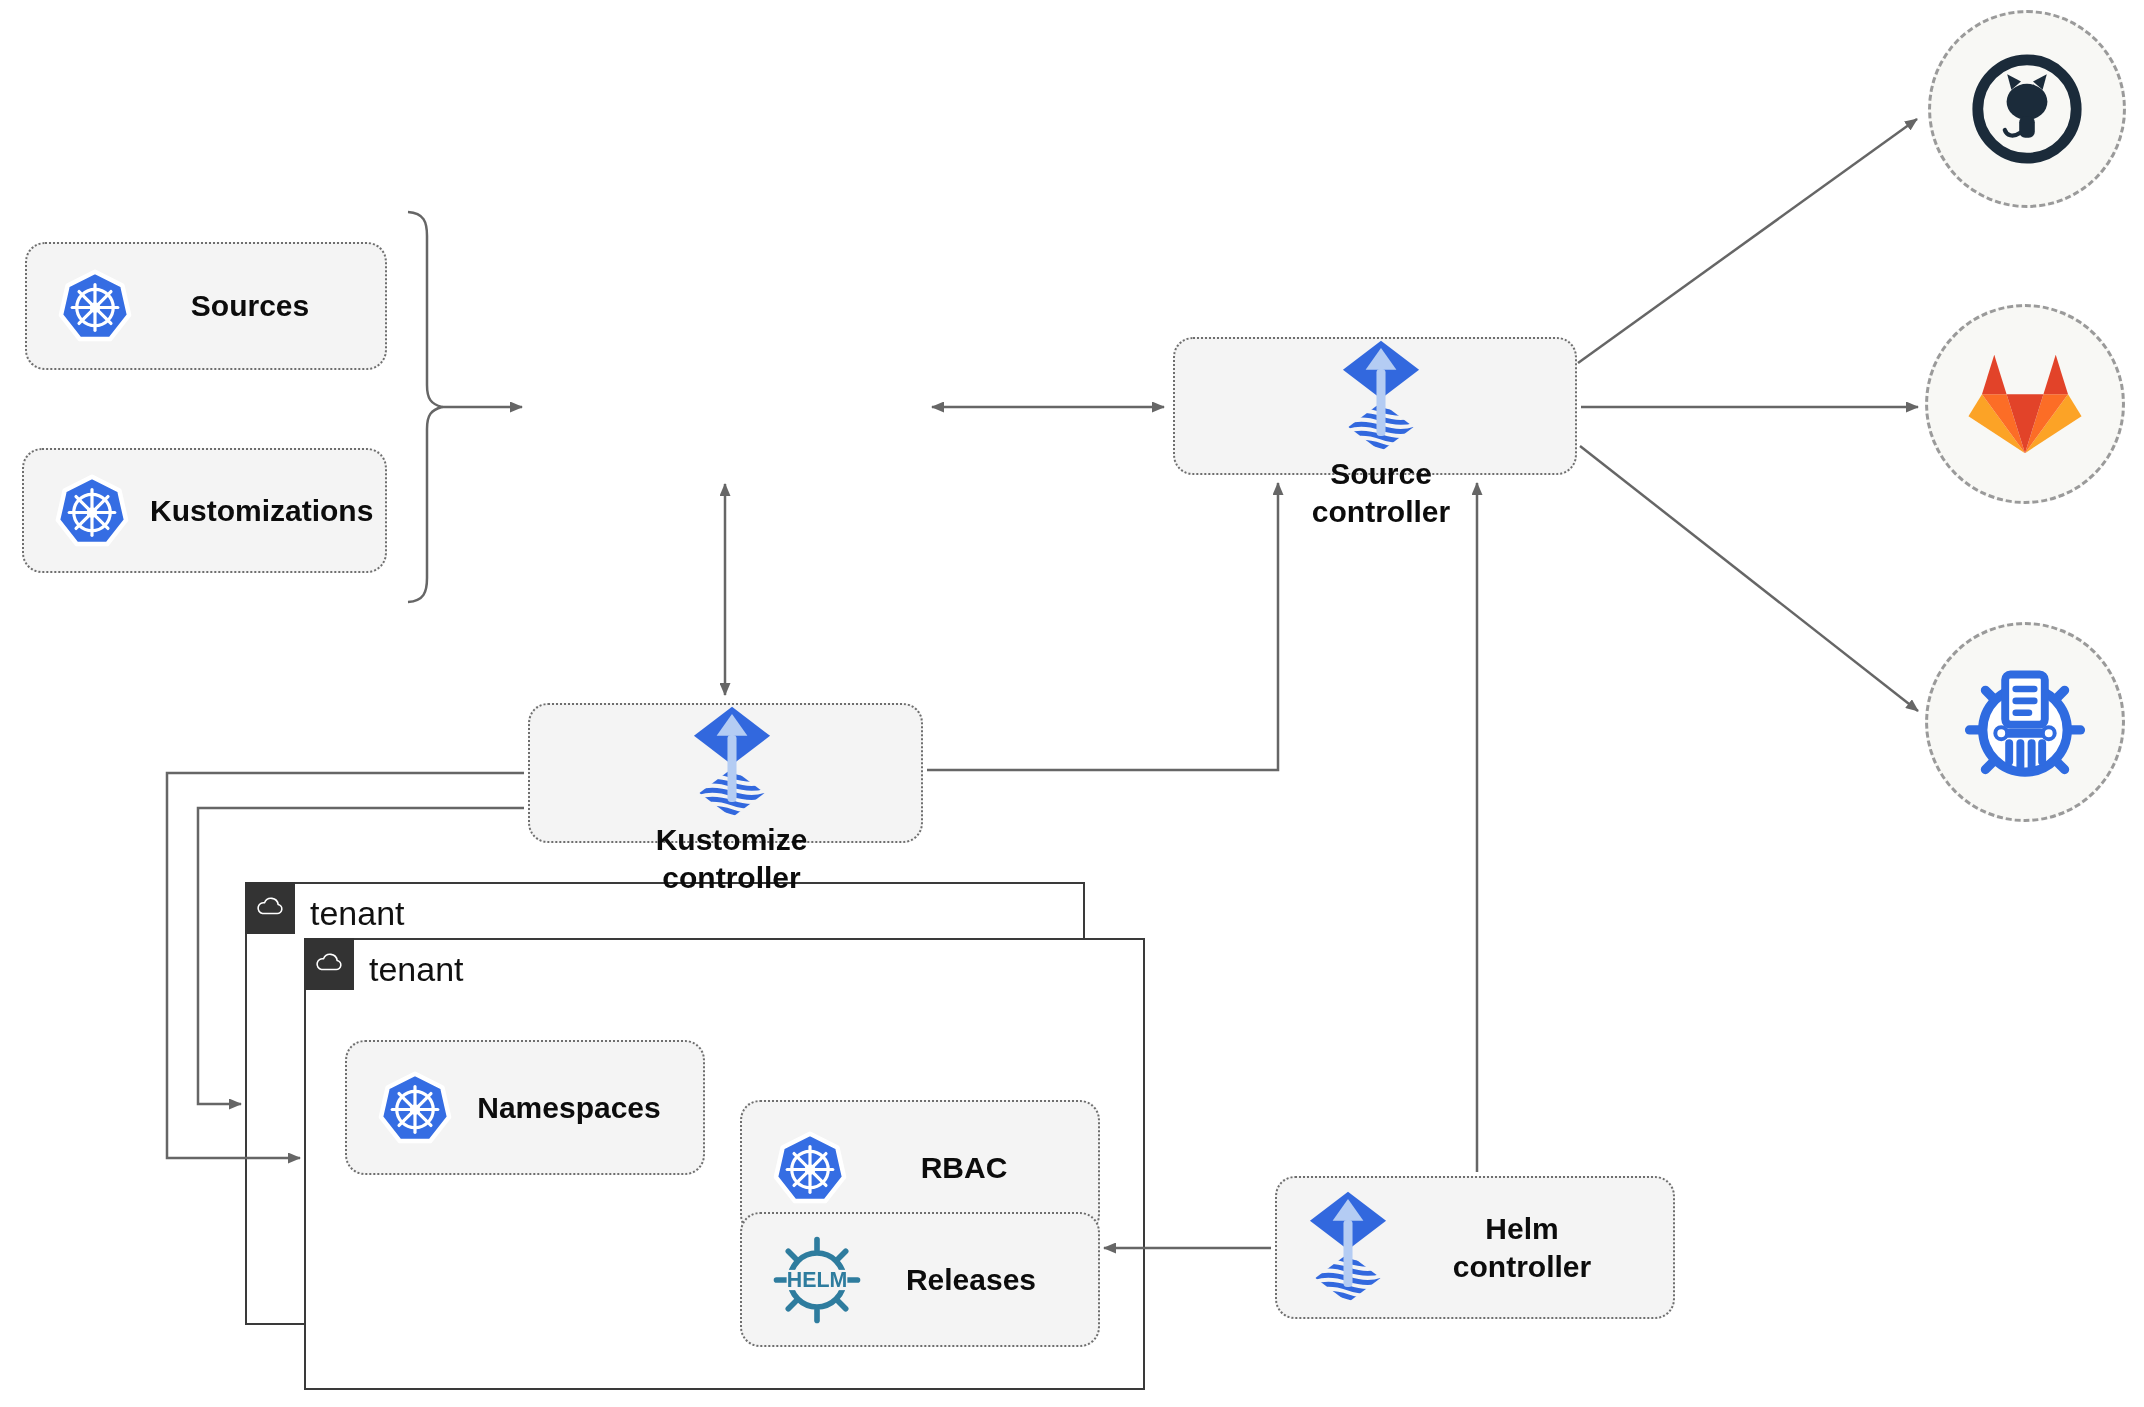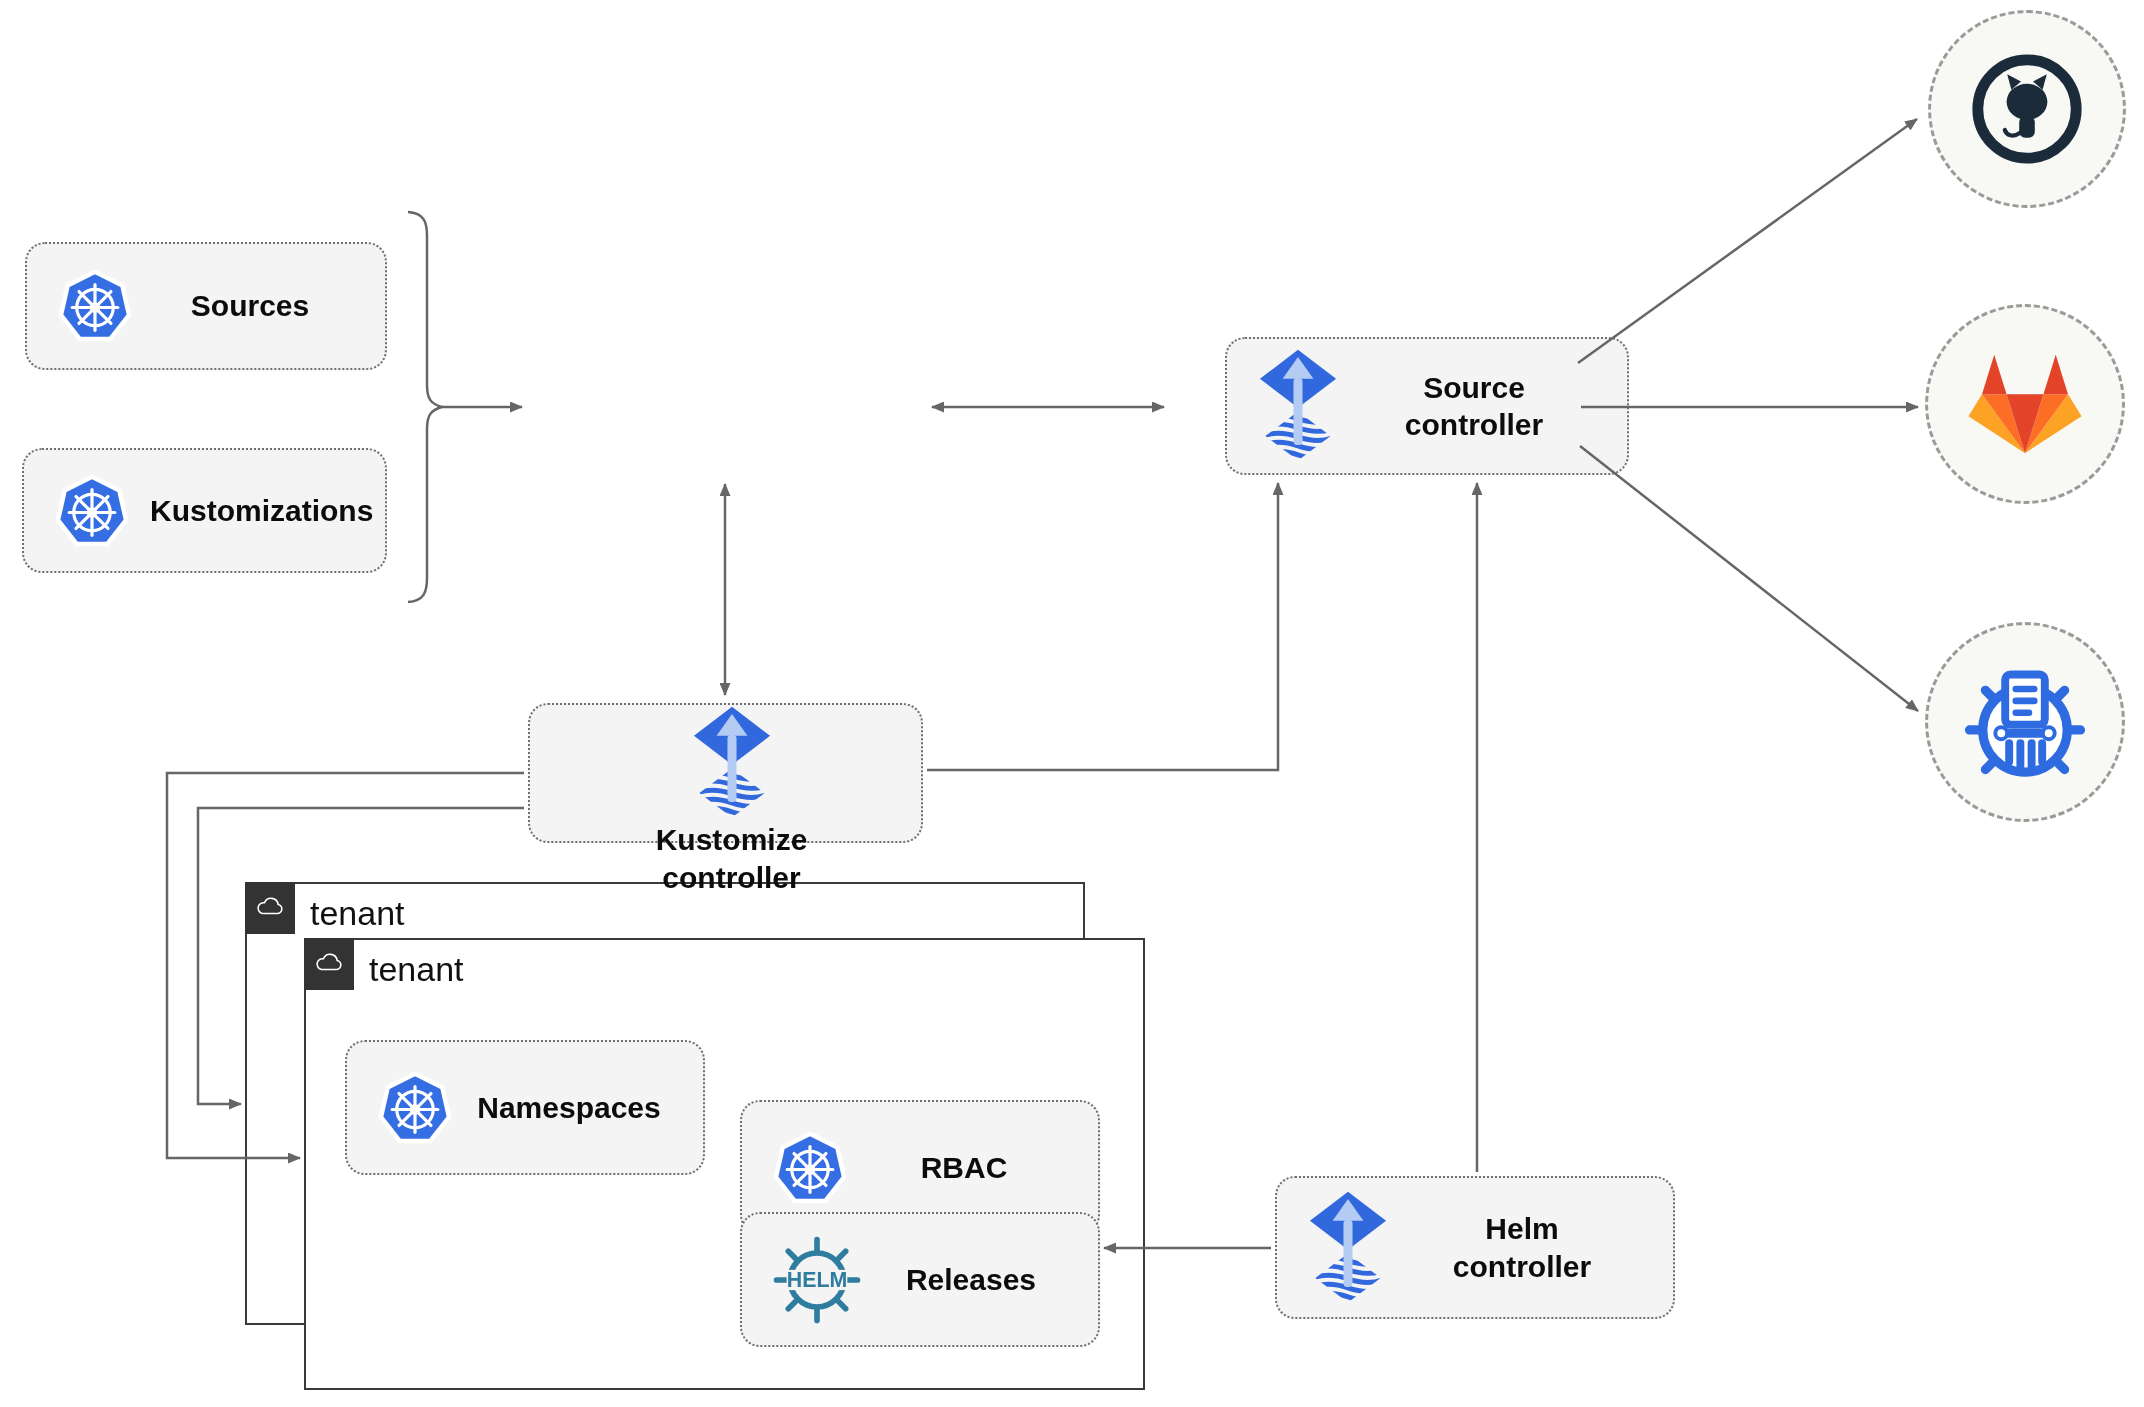--- a/index.html
+++ b/index.html
@@ -84,21 +84,21 @@
       <line x1="50" y1="52" x2="20" y2="52"></line>
             <line x1="50" y1="52" x2="29" y2="31"></line>
     </g>
     <circle cx="50" cy="52" r="7" fill="#ffffff"></circle>
   </svg>
       </span>
     <span class="lbl">Kustomizations</span>
   </div>
 
 
-  <div class="node" style="left:1225px;top:337px;width:404px;height:138px;">
+  <div class="node" style="left:1173px;top:337px;width:404px;height:138px;flex-direction:column;">
     <span class="icon" style="width:82px;height:116px;">
         <svg viewBox="0 0 90 128" width="100%" height="100%">
     <polygon points="45,2 87,34 45,66 3,34" fill="#3268DE"></polygon>
     <defs>
             <clipPath id="fluxwave">
               <polygon points="45,70 81,97 45,124 9,97"></polygon>
             </clipPath>
           </defs>
     <g clip-path="url(#fluxwave)" stroke="#3268DE" stroke-width="5.5" fill="none">
       <path d="M4,78 Q22,70 45,78 T86,78"></path>

